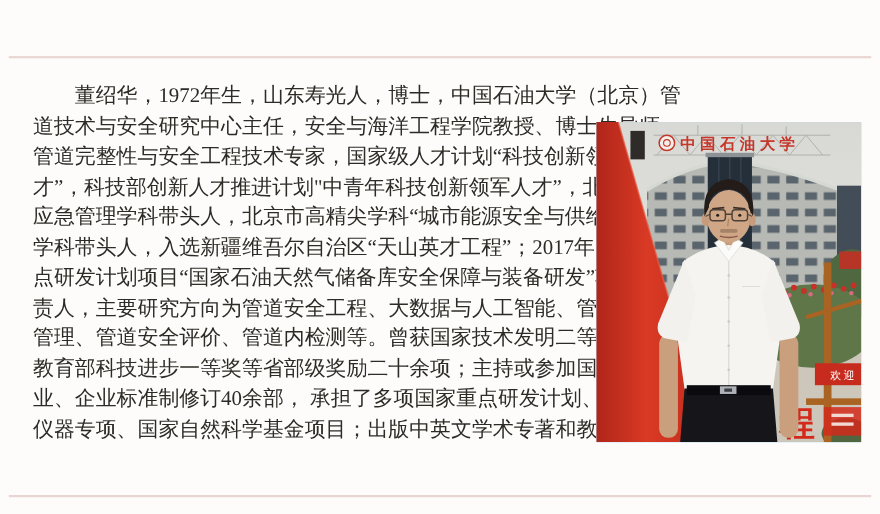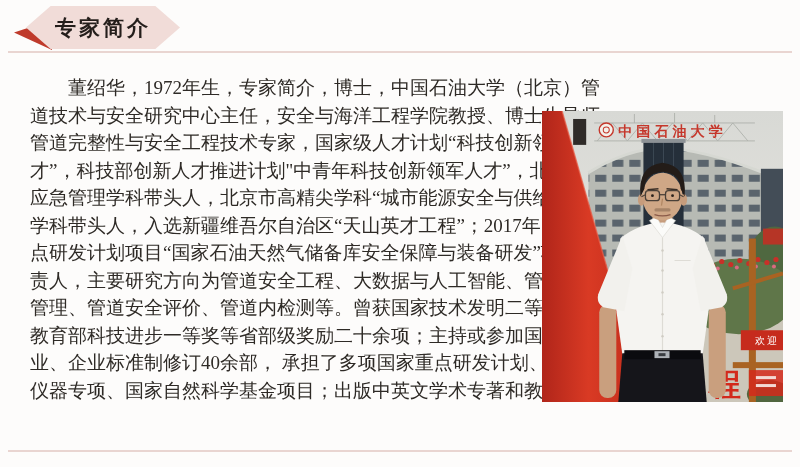--- a/index.html
+++ b/index.html
@@ -47,30 +47,25 @@
     position:absolute; left:542px; top:111px; width:241px; height:291px;
     overflow:hidden; background:#7dd3fc;
   }
   .photo svg { display:block; width:241px; height:291px; }
 </style>
 </head>
 <body>
 
 <div class="page">
 
-  <div class="badge">
-    <div class="ribbon" style="background:#bf3b2c;"></div>
-    <div class="hex" style="background:#f1dcd8;"></div>
-    <div class="label">专家简介</div>
-  </div>
 
   <div class="rule rule-top"></div>
 
   <div class="bio">
-    <div class="bio-line">　　董绍华，1972年生，专家简介，博士，中国石油大学（北京）管</div>
+    <div class="bio-line">　　董绍华，1972年生，山东寿光人，博士，中国石油大学（北京）管</div>
     <div class="bio-line">道技术与安全研究中心主任，安全与海洋工程学院教授、博士生导师，</div>
     <div class="bio-line">管道完整性与安全工程技术专家，国家级人才计划“科技创新领军人</div>
     <div class="bio-line">才”，科技部创新人才推进计划"中青年科技创新领军人才”，北京市</div>
     <div class="bio-line">应急管理学科带头人，北京市高精尖学科“城市能源安全与供给保障”</div>
     <div class="bio-line">学科带头人，入选新疆维吾尔自治区“天山英才工程”；2017年国家重</div>
     <div class="bio-line">点研发计划项目“国家石油天然气储备库安全保障与装备研发”项目负</div>
     <div class="bio-line">责人，主要研究方向为管道安全工程、大数据与人工智能、管道完整性</div>
     <div class="bio-line">管理、管道安全评价、管道内检测等。曾获国家技术发明二等奖1项、</div>
     <div class="bio-line">教育部科技进步一等奖等省部级奖励二十余项；主持或参加国家及行</div>
     <div class="bio-line">业、企业标准制修订40余部， 承担了多项国家重点研发计划、国家重大</div>

